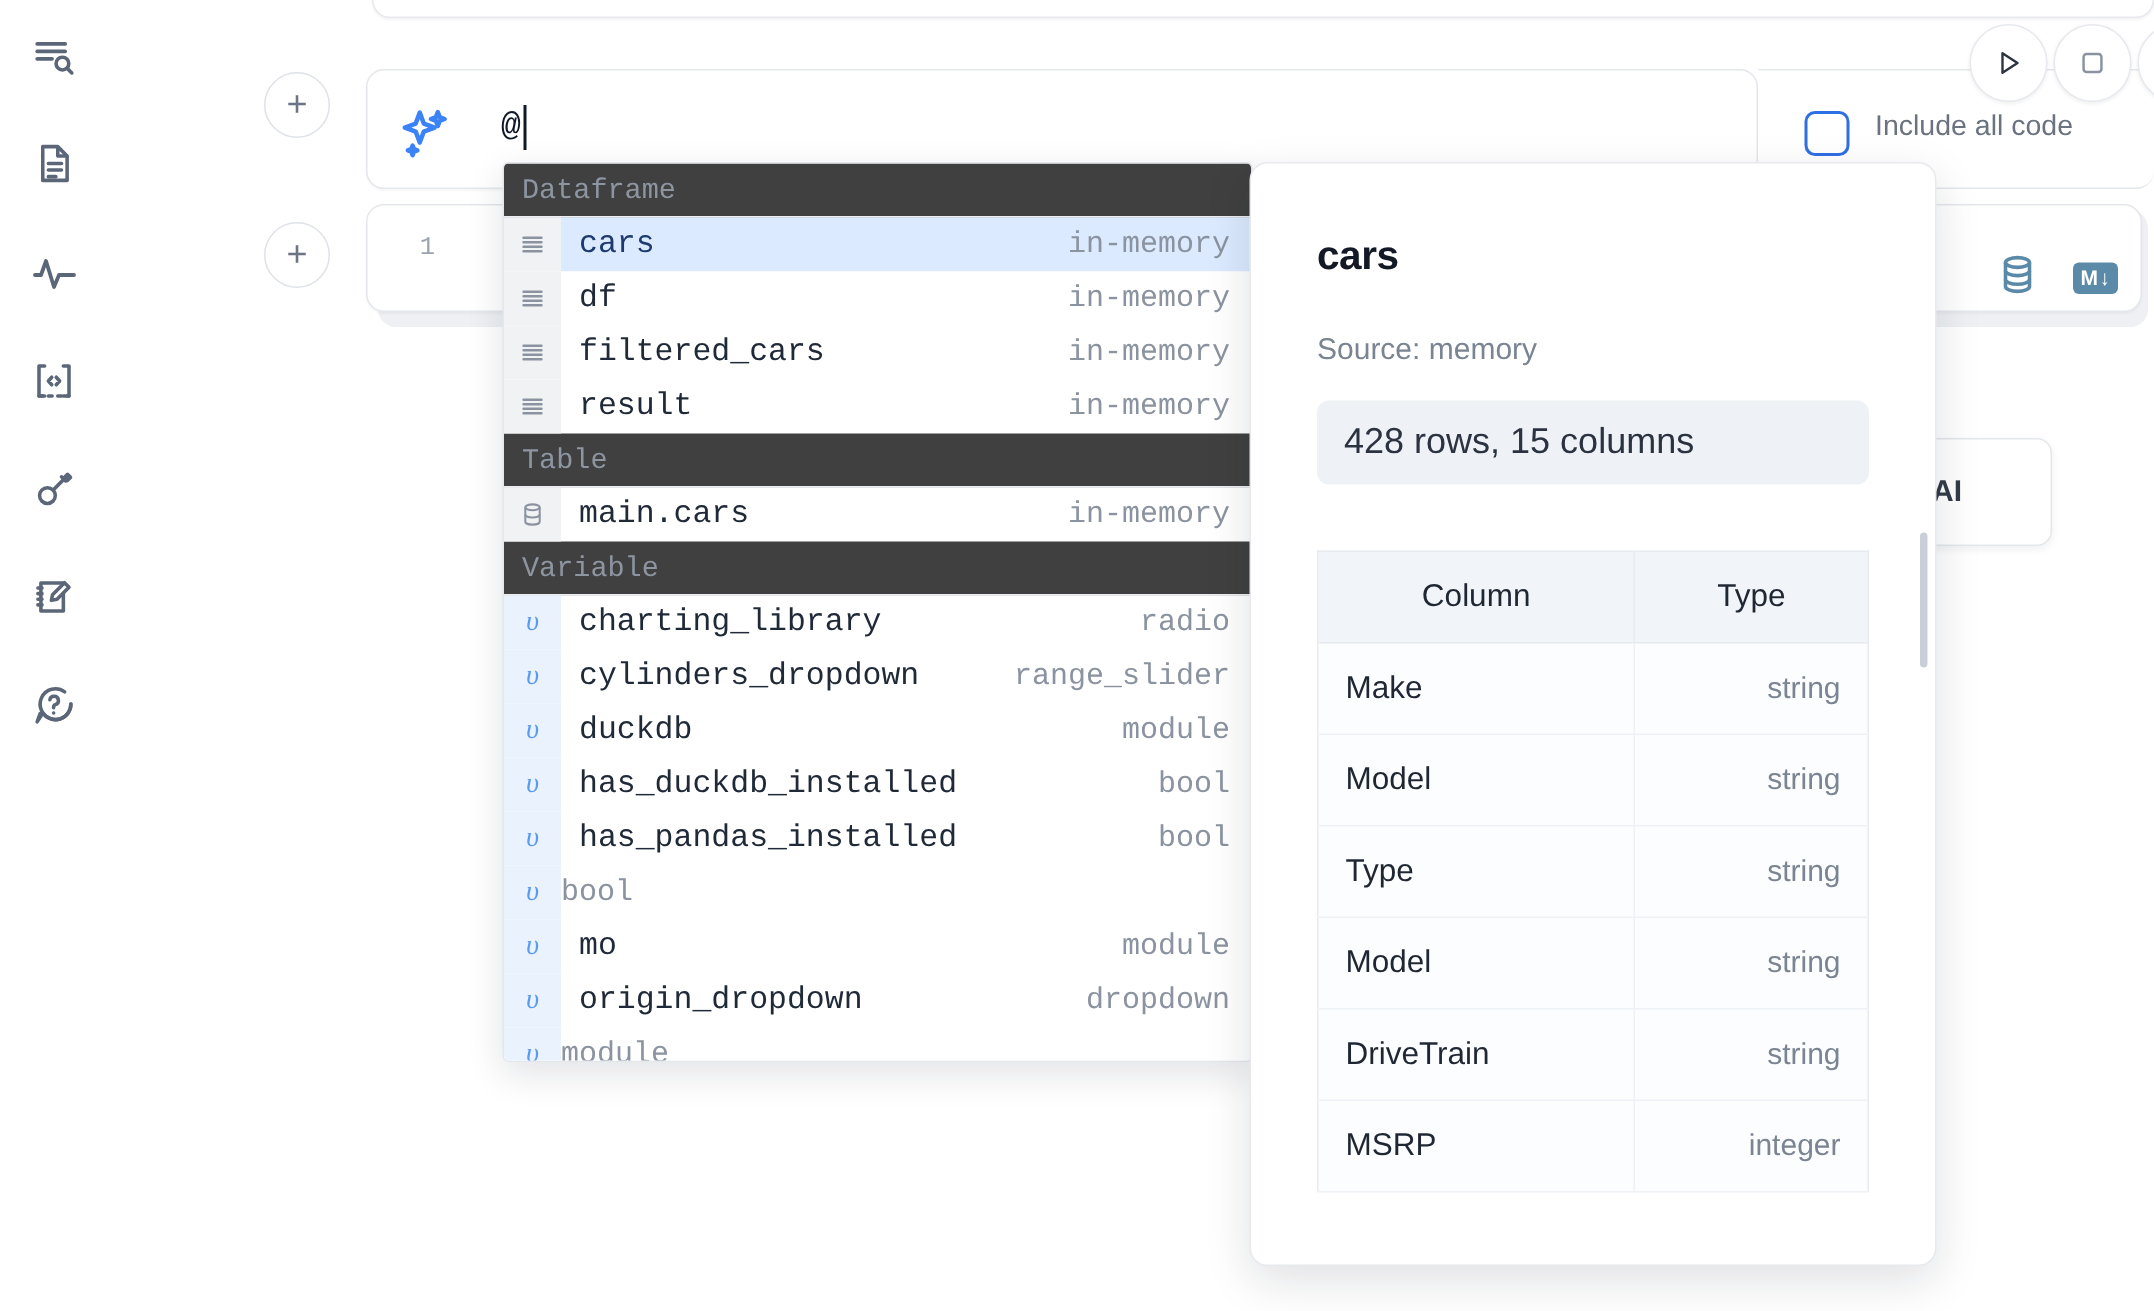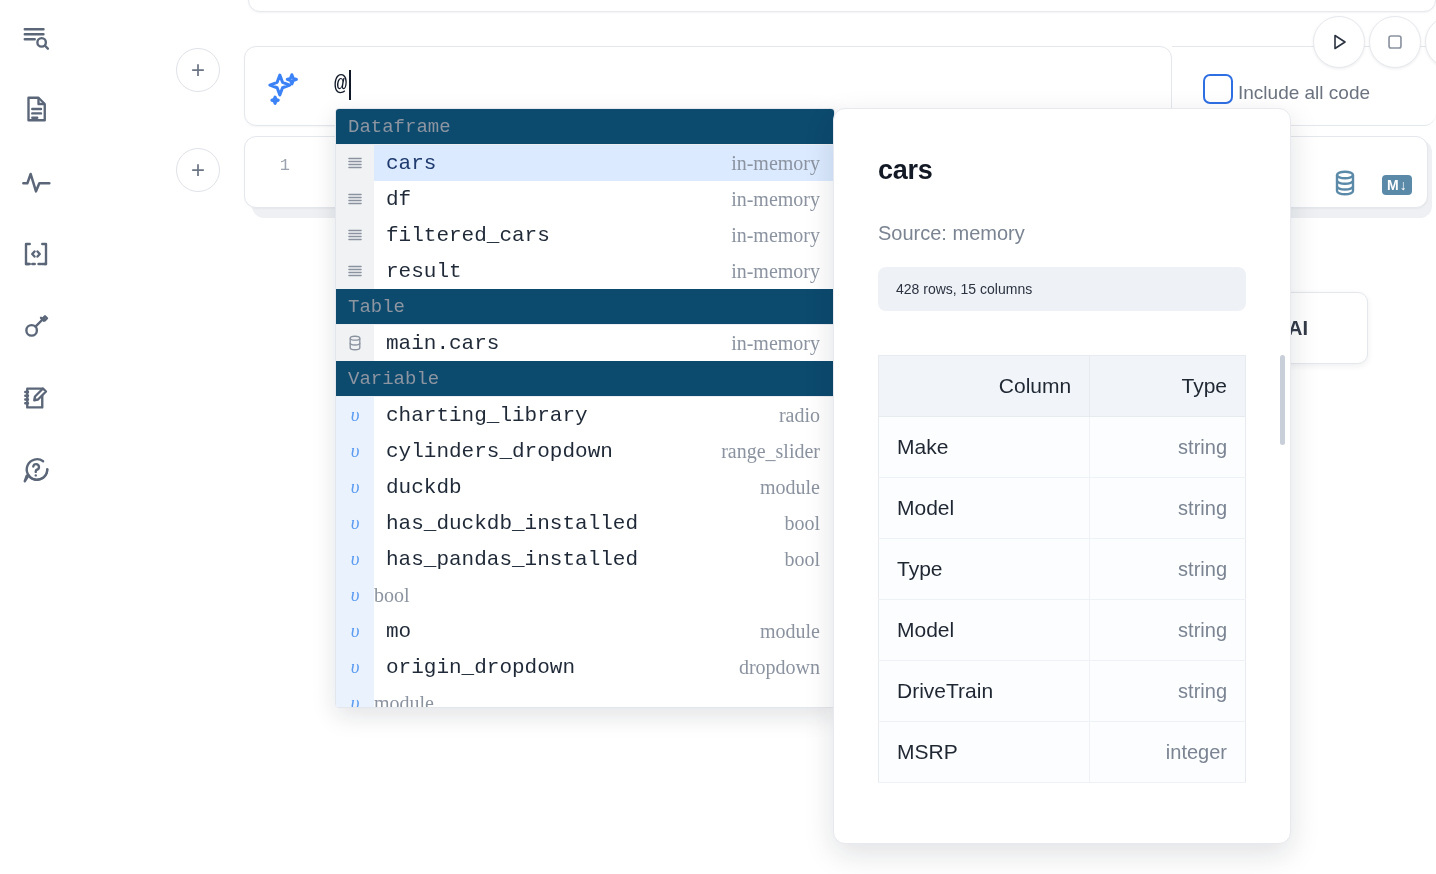--- a/index.html
+++ b/index.html
@@ -75,21 +75,21 @@
   
   .round-btn{
     position:absolute; width:52px; height:52px; border-radius:50%;
     background:#fff; border:1px solid #e7e9ee;
     box-shadow:0 1px 3px rgba(17,24,39,.08);
     display:flex; align-items:center; justify-content:center; cursor:pointer;
   }
 
   .include-row{
     position:absolute; left:1203px; top:74px;
-    display:flex; align-items:flex-end; gap:5px;
+    display:flex; align-items:flex-start; gap:17px;
   }
   .cb{
     width:30px; height:30px; border:2px solid #2f6fe4; border-radius:7px; background:#fff;
     cursor:pointer;
   }
   .include-label{ font-size:19px; color:#6b7380; }
 
   
   .cell-icons{
     position:absolute; left:1330px; top:168px; display:flex; align-items:center; gap:22px;
@@ -113,60 +113,60 @@
 
   
   .ac{
     position:absolute; left:335px; top:108px; width:500px; height:600px;
     background:#fff; border:1px solid #e3e6eb; border-radius:4px;
     box-shadow:0 8px 24px rgba(17,24,39,.12);
     overflow:hidden; z-index:20;
   }
   .ac-group{
     height:36px; display:flex; align-items:center;
-    padding-left:12px; background:#0c4a6e; color:#8d95a1;
+    padding-left:12px; background:#404040; color:#8d95a1;
     font-family:"Liberation Mono", monospace; font-size:19px;
     border-bottom:1px solid #eceef1;
   }
   .ac-item{
     height:36px; display:flex; align-items:center; cursor:pointer; background:#fff;
   }
   .ac-item.sel{ background:#dbeafe; }
   .ac-gut{
     width:38px; min-width:38px; height:36px; background:#f1f2f4;
     display:flex; align-items:center; justify-content:center; color:#8b93a0;
   }
   .ac-item.var .ac-gut{ background:#eaf2fd; color:#5a9bf0; font-style:italic;
     font-family:"Liberation Serif", serif; font-size:19px; }
   .ac-name{
     flex:1; padding-left:12px; color:#1f2937;
     font-family:"Liberation Mono", monospace; font-size:21px; white-space:nowrap;
   }
   .ac-item.sel .ac-name{ color:#1e3a6e; }
   .ac-kind{
-    color:#8b93a0; font-family:Liberation Serif, serif; font-size:20px;
+    color:#8b93a0; font-family:Liberation Mono, monospace; font-size:20px;
     padding-right:14px; white-space:nowrap;
   }
 
   
   .detail{
     position:absolute; left:833px; top:108px; width:458px; height:736px;
     background:#fff; border:1px solid #e7e9ee; border-radius:12px;
     box-shadow:0 10px 30px rgba(17,24,39,.13);
     z-index:30; overflow:hidden; padding:46px 44px 0 44px;
   }
   .d-title{ font-size:27px; font-weight:700; color:#131a26; letter-spacing:-.3px;}
   .d-source{ margin-top:36px; font-size:20px; color:#7a8492; }
   .d-shape{
     margin-top:22px; background:#eef1f6; border-radius:8px;
-    padding:14px 18px; font-size:14px; color:#2b3340;
+    padding:14px 18px; font-size:24px; color:#2b3340;
   }
   .d-table{ margin-top:44px; width:368px; border:1px solid #e7eaef; border-collapse:collapse; }
   .d-table th{
-    background:#f1f4f8; text-align:right; font-weight:400;
+    background:#f1f4f8; text-align:center; font-weight:400;
     font-size:21px; color:#1f2733; padding:18px 18px;
     border-bottom:1px solid #e7eaef; border-right:1px solid #e7eaef;
   }
   .d-table th:last-child{ border-right:none; }
   .d-table td{
     padding:18px 18px; border-bottom:1px solid #eef1f5; border-right:1px solid #eef1f5;
     background:#fcfdfe;
   }
   .d-table td:last-child{ border-right:none; }
   .d-col{ font-family:Liberation Sans, sans-serif; font-size:21px; color:#1f2733; }

